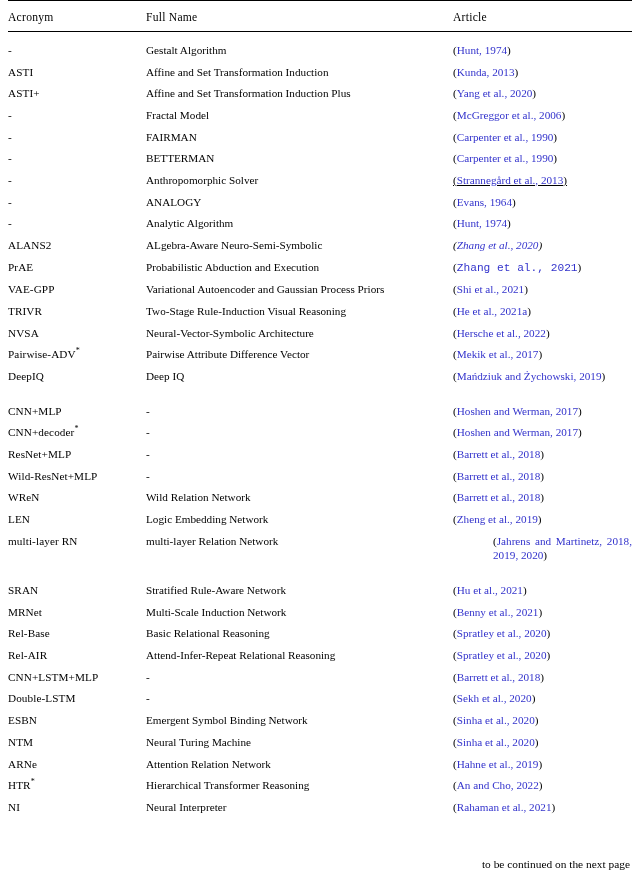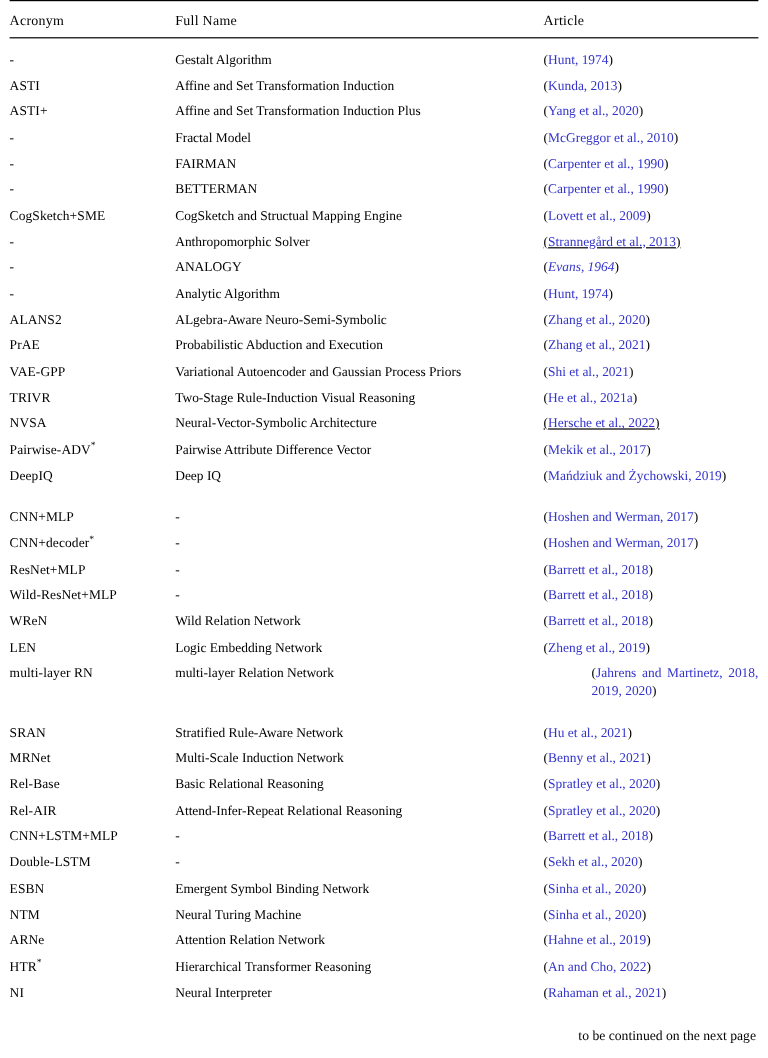--- a/index.html
+++ b/index.html
@@ -137,76 +137,71 @@
           <td class="art"><span class="cite-nowrap" style="display: inline;"><span class="paren">(</span><a class="cite" href="#" style="text-decoration: none; color: rgb(51, 51, 204);">Kunda, 2013</a><span class="paren">)</span></span></td>
         </tr>
         <tr class="datarow">
           <td class="acr"><span>ASTI+</span></td>
           <td class="full">Affine and Set Transformation Induction Plus</td>
           <td class="art"><span class="cite-nowrap" style="display: inline;"><span class="paren">(</span><a class="cite" href="#" style="text-decoration: none; color: rgb(51, 51, 204);">Yang et al., 2020</a><span class="paren">)</span></span></td>
         </tr>
         <tr class="datarow">
           <td class="acr"><span>-</span></td>
           <td class="full">Fractal Model</td>
-          <td class="art"><span class="cite-nowrap" style="display: inline;"><span class="paren">(</span><a class="cite" href="#" style="text-decoration: none; color: rgb(51, 51, 204);">McGreggor et al., 2010</a><span class="paren">)</span></span></td>
+          <td class="art"><span class="cite-nowrap" style="display: inline;"><span class="paren">(</span><a class="cite" href="#" style="text-decoration: none; color: rgb(51, 51, 204);">McGreggor et al., 2006</a><span class="paren">)</span></span></td>
         </tr>
         <tr class="datarow">
           <td class="acr"><span>-</span></td>
           <td class="full">FAIRMAN</td>
           <td class="art"><span class="cite-nowrap" style="display: inline;"><span class="paren">(</span><a class="cite" href="#" style="text-decoration: none; color: rgb(51, 51, 204);">Carpenter et al., 1990</a><span class="paren">)</span></span></td>
         </tr>
         <tr class="datarow">
           <td class="acr"><span>-</span></td>
           <td class="full">BETTERMAN</td>
           <td class="art"><span class="cite-nowrap" style="display: inline;"><span class="paren">(</span><a class="cite" href="#" style="text-decoration: none; color: rgb(51, 51, 204);">Carpenter et al., 1990</a><span class="paren">)</span></span></td>
         </tr>
         <tr class="datarow">
-          <td class="acr"><span>CogSketch+SME</span></td>
-          <td class="full">CogSketch and Structual Mapping Engine</td>
-          <td class="art"><span class="cite-nowrap" style="display: inline;"><span class="paren">(</span><a class="cite" href="#" style="text-decoration: none; color: rgb(51, 51, 204);">Lovett et al., 2009</a><span class="paren">)</span></span></td>
-        </tr>
-        <tr class="datarow">
           <td class="acr"><span>-</span></td>
           <td class="full">Anthropomorphic Solver</td>
           <td class="art"><span class="cite-nowrap" style="display: inline; text-decoration: underline;"><span class="paren">(</span><a class="cite" href="#" style="text-decoration: none; color: rgb(51, 51, 204);">Strannegård et al., 2013</a><span class="paren">)</span></span></td>
         </tr>
         <tr class="datarow">
           <td class="acr"><span>-</span></td>
           <td class="full">ANALOGY</td>
-          <td class="art"><span class="cite-nowrap" style="display: inline;"><span class="paren">(</span><a class="cite" href="#" style="text-decoration: none; color: rgb(51, 51, 204); font-style: italic;">Evans, 1964</a><span class="paren">)</span></span></td>
+          <td class="art"><span class="cite-nowrap" style="display: inline;"><span class="paren">(</span><a class="cite" href="#" style="text-decoration: none; color: rgb(51, 51, 204);">Evans, 1964</a><span class="paren">)</span></span></td>
         </tr>
         <tr class="datarow">
           <td class="acr"><span>-</span></td>
           <td class="full">Analytic Algorithm</td>
           <td class="art"><span class="cite-nowrap" style="display: inline;"><span class="paren">(</span><a class="cite" href="#" style="text-decoration: none; color: rgb(51, 51, 204);">Hunt, 1974</a><span class="paren">)</span></span></td>
         </tr>
         <tr class="datarow">
           <td class="acr"><span>ALANS2</span></td>
           <td class="full">ALgebra-Aware Neuro-Semi-Symbolic</td>
-          <td class="art"><span class="cite-nowrap" style="display: inline;"><span class="paren">(</span><a class="cite" href="#" style="text-decoration: none; color: rgb(51, 51, 204);">Zhang et al., 2020</a><span class="paren">)</span></span></td>
+          <td class="art"><span class="cite-nowrap" style="display: inline; font-style: italic;"><span class="paren">(</span><a class="cite" href="#" style="text-decoration: none; color: rgb(51, 51, 204);">Zhang et al., 2020</a><span class="paren">)</span></span></td>
         </tr>
         <tr class="datarow">
           <td class="acr"><span>PrAE</span></td>
           <td class="full">Probabilistic Abduction and Execution</td>
-          <td class="art"><span class="cite-nowrap" style="display: inline;"><span class="paren">(</span><a class="cite" href="#" style="text-decoration: none; color: rgb(51, 51, 204);">Zhang et al., 2021</a><span class="paren">)</span></span></td>
+          <td class="art"><span class="cite-nowrap" style="display: inline;"><span class="paren">(</span><a class="cite" href="#" style="text-decoration: none; color: rgb(51, 51, 204); font-family: Liberation Mono, monospace;">Zhang et al., 2021</a><span class="paren">)</span></span></td>
         </tr>
         <tr class="datarow">
           <td class="acr"><span>VAE-GPP</span></td>
           <td class="full justify">Variational Autoencoder and Gaussian Process Priors</td>
           <td class="art"><span class="cite-nowrap" style="display: inline;"><span class="paren">(</span><a class="cite" href="#" style="text-decoration: none; color: rgb(51, 51, 204);">Shi et al., 2021</a><span class="paren">)</span></span></td>
         </tr>
         <tr class="datarow">
           <td class="acr"><span>TRIVR</span></td>
           <td class="full">Two-Stage Rule-Induction Visual Reasoning</td>
           <td class="art"><span class="cite-nowrap" style="display: inline;"><span class="paren">(</span><a class="cite" href="#" style="text-decoration: none; color: rgb(51, 51, 204);">He et al., 2021a</a><span class="paren">)</span></span></td>
         </tr>
         <tr class="datarow">
           <td class="acr"><span>NVSA</span></td>
           <td class="full">Neural-Vector-Symbolic Architecture</td>
-          <td class="art"><span class="cite-nowrap" style="display: inline; text-decoration: underline;"><span class="paren">(</span><a class="cite" href="#" style="text-decoration: none; color: rgb(51, 51, 204);">Hersche et al., 2022</a><span class="paren">)</span></span></td>
+          <td class="art"><span class="cite-nowrap" style="display: inline;"><span class="paren">(</span><a class="cite" href="#" style="text-decoration: none; color: rgb(51, 51, 204);">Hersche et al., 2022</a><span class="paren">)</span></span></td>
         </tr>
         <tr class="datarow">
           <td class="acr"><span>Pairwise-ADV</span><sup class="star">*</sup></td>
           <td class="full">Pairwise Attribute Difference Vector</td>
           <td class="art"><span class="cite-nowrap" style="display: inline;"><span class="paren">(</span><a class="cite" href="#" style="text-decoration: none; color: rgb(51, 51, 204);">Mekik et al., 2017</a><span class="paren">)</span></span></td>
         </tr>
         <tr class="datarow">
           <td class="acr"><span>DeepIQ</span></td>
           <td class="full">Deep IQ</td>
           <td class="art">

